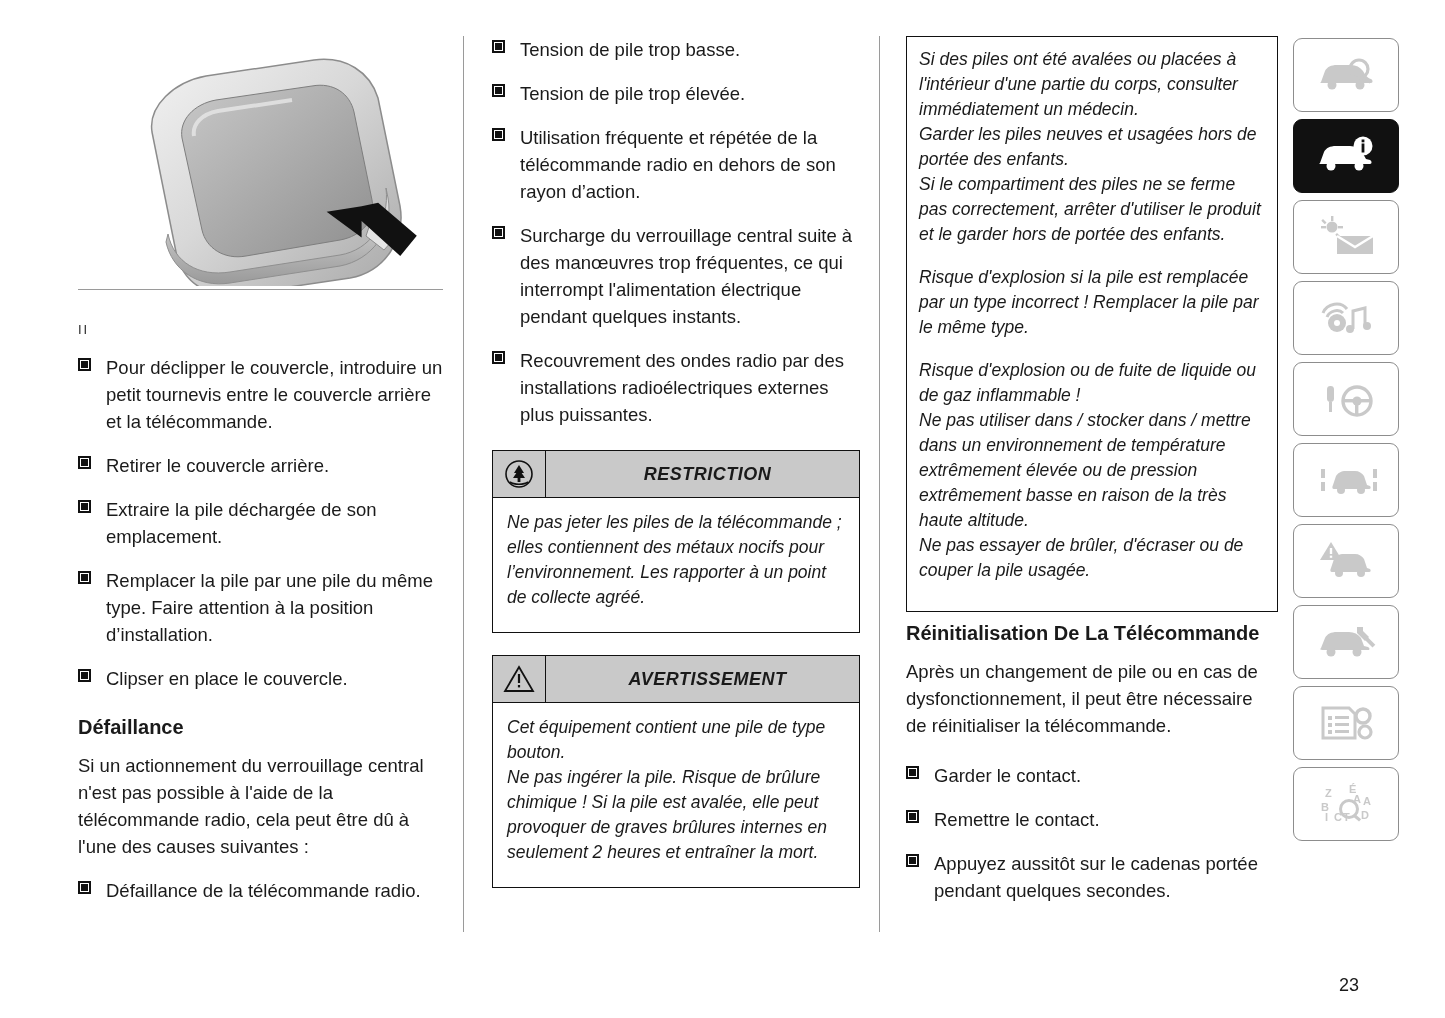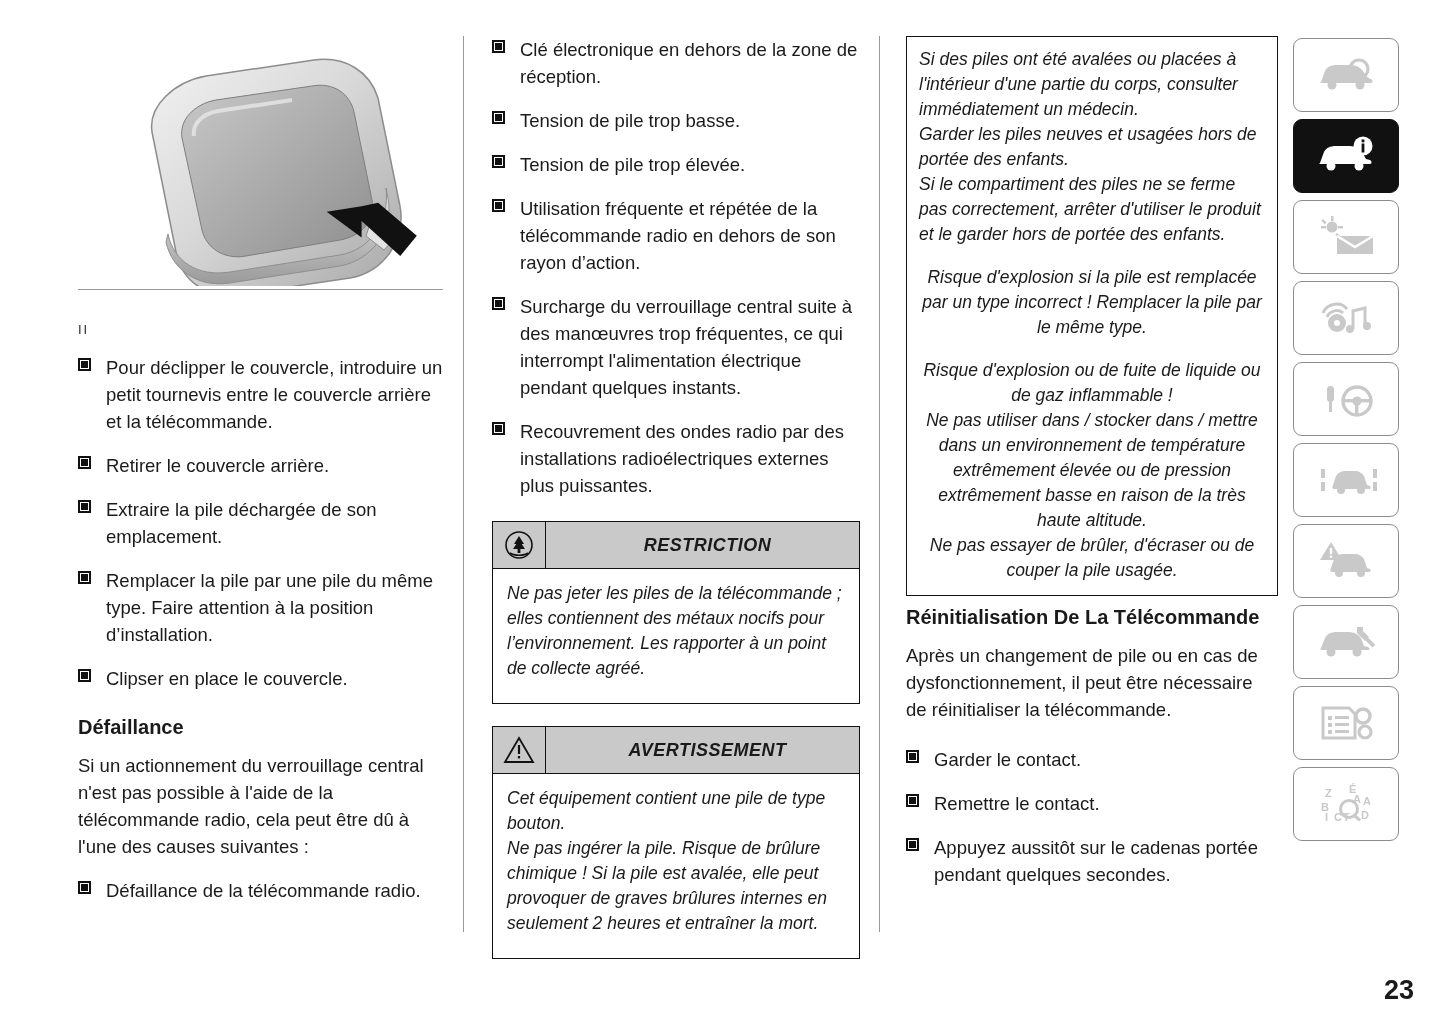--- a/index.html
+++ b/index.html
@@ -89,45 +89,45 @@
     border-top:none;
     padding:12px 14px 22px 14px;
     font-style:italic;
     font-size:17.5px;
     line-height:25px;
   }
 
   
   .notebox {
     border:1px solid #111;
-    padding:10px 12px 12px 12px;
+    padding:10px 12px 28px 12px;
     font-style:italic;
     font-size:17.5px;
     line-height:25px;
   }
   .notebox p { margin:0; }
-  .notebox p + p { margin-top:18px;text-align:center; }
+  .notebox p + p { margin-top:18px; }
 
   
   .rail { position:absolute; left:1293px; top:38px; width:106px; }
   .tab {
     width:106px; height:74px;
     border:1px solid #8d8d8d;
     border-radius:9px;
     margin-bottom:7px;
     background:#ffffff;
     display:flex; align-items:center; justify-content:center;
     box-sizing:border-box;
   }
   .tab.active { background:#111111; border-color:#111111; }
   .tab svg { display:block; }
 
   .pageno {
     position:absolute; left:1339px; top:975px;
-    font-size:27px; font-weight:bold;margin-left:45px;
+    font-size:18px; font-weight:normal;
   }
 </style>
 </head>
 <body>
 
 <div class="page">
 
   <div class="vrule a"></div>
   <div class="vrule b"></div>
 
@@ -204,24 +204,20 @@
     <div class="bullet">
       <span class="mark"></span>
       <span>Défaillance de la télécommande radio.</span>
     </div>
   </div>
 
   <div class="col col2">
 
     <div class="bullet">
       <span class="mark"></span>
-      <span>Clé électronique en dehors de la zone de réception.</span>
-    </div>
-    <div class="bullet">
-      <span class="mark"></span>
       <span>Tension de pile trop basse.</span>
     </div>
     <div class="bullet">
       <span class="mark"></span>
       <span>Tension de pile trop élevée.</span>
     </div>
     <div class="bullet">
       <span class="mark"></span>
       <span>Utilisation fréquente et répétée de la télécommande radio en dehors de son rayon d’action.</span>
     </div>

